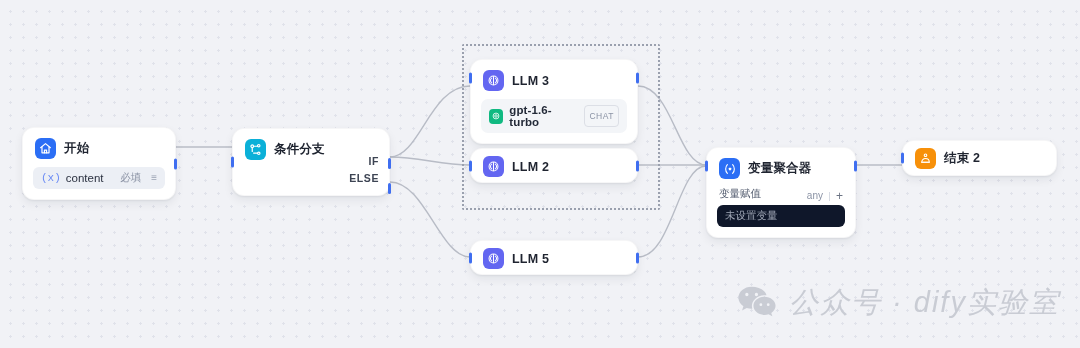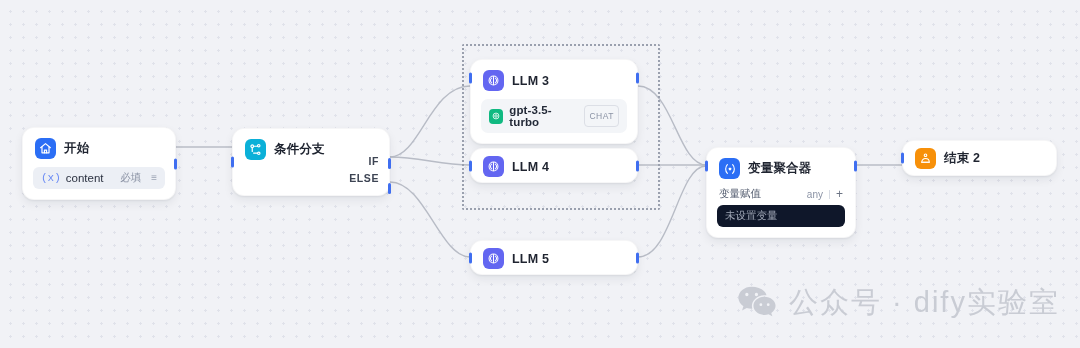--- a/index.html
+++ b/index.html
@@ -133,21 +133,21 @@
   .branch-label {
     font-size: 10.5px;
     font-weight: bold;
     color: #3d4453;
     letter-spacing: 0.6px;
     line-height: 17px;
   }
 
   .agg-label-row {
     display: flex;
-    align-items: center;
+    align-items: flex-end;
     padding: 0 2px 4px 2px;
   }
   .agg-label {
     font-size: 10.5px;
     color: #525b6e;
     flex: 1 1 auto;
   }
   .agg-any {
     font-size: 10px;
     color: #8b93a5;
@@ -281,39 +281,39 @@
       <span class="node-title">LLM 3</span>
     </div>
     <div class="node-body">
       <div class="model-row">
         <span style="width:15px;height:15px;border-radius:4px;background:#10b981;display:flex;align-items:center;justify-content:center;">
           <svg width="10" height="10" viewBox="0 0 24 24" fill="none" stroke="#ffffff" stroke-width="2">
             <circle cx="12" cy="12" r="7"></circle>
               <circle cx="12" cy="12" r="3"></circle>
           </svg>
         </span>
-        <span class="model-name">gpt-3.5-turbo</span>
+        <span class="model-name">gpt-1.6-turbo</span>
         <span class="chat-badge">CHAT</span>
       </div>
     </div>
     <span class="handle left" style="top:18px;"></span>
     <span class="handle right" style="top:18px;"></span>
   </div>
 
   <div class="node" style="left:470px; top:148px; width:168px; height:35px;">
     <div class="node-head" style="padding:7px 12px;">
       <span class="node-icon" style="background:#6366f1;">
         <svg width="13" height="13" viewBox="0 0 24 24" fill="none" stroke="#ffffff" stroke-width="1.9">
           <circle cx="12" cy="12" r="8.2"></circle>
             <path d="M12 4.5v15" stroke-linecap="round"></path>
           <path d="M8.6 7.6a5.5 5.5 0 0 0 0 8.8" stroke-linecap="round"></path>
           <path d="M15.4 7.6a5.5 5.5 0 0 1 0 8.8" stroke-linecap="round"></path>
         </svg>
       </span>
-      <span class="node-title">LLM 4</span>
+      <span class="node-title">LLM 2</span>
     </div>
     <span class="handle left"></span>
     <span class="handle right"></span>
   </div>
 
   <div class="node" style="left:470px; top:240px; width:168px; height:35px;">
     <div class="node-head" style="padding:7px 12px;">
       <span class="node-icon" style="background:#6366f1;">
         <svg width="13" height="13" viewBox="0 0 24 24" fill="none" stroke="#ffffff" stroke-width="1.9">
           <circle cx="12" cy="12" r="8.2"></circle>
@@ -359,21 +359,21 @@
           <circle cx="12" cy="6" r="2.4"></circle>
             <path d="M5 19c0-4.2 3.1-7 7-7s7 2.8 7 7z"></path>
             <path d="M5 19h14"></path>
         </svg>
       </span>
       <span class="node-title">结束 2</span>
     </div>
     <span class="handle left"></span>
   </div>
 
-  <div class="watermark" style="left:737px; top:283px;">
+  <div class="watermark" style="left:737px; top:283px;font-style:italic;">
     <span>
       <svg width="40" height="33" viewBox="0 0 48 40" fill="#c9ccd4">
         <path d="M17.5 2C8.6 2 1.5 8 1.5 15.4c0 4.2 2.3 7.9 6 10.4l-1.6 5 5.6-2.9c1.9.5 3.9.8 6 .8h.8c-.3-1-.5-2.1-.5-3.2 0-7.3 7.1-13.2 15.9-13.2.6 0 1.2 0 1.8.1C34.1 6.6 26.6 2 17.5 2zm-5.8 7.5a2 2 0 1 1 0 4 2 2 0 0 1 0-4zm11.6 0a2 2 0 1 1 0 4 2 2 0 0 1 0-4z"></path>
         <path d="M46.5 25.3c0-6.1-6-11-13.4-11s-13.4 4.9-13.4 11 6 11 13.4 11c1.7 0 3.4-.3 4.9-.8l4.6 2.4-1.3-4.1c3.1-2 5.2-5 5.2-8.5zm-17.8-3.2a1.7 1.7 0 1 1 0 3.4 1.7 1.7 0 0 1 0-3.4zm8.9 0a1.7 1.7 0 1 1 0 3.4 1.7 1.7 0 0 1 0-3.4z"></path>
       </svg>
     </span>
     <span class="watermark-text">公众号 · dify实验室</span>
   </div>
 
 </div>

